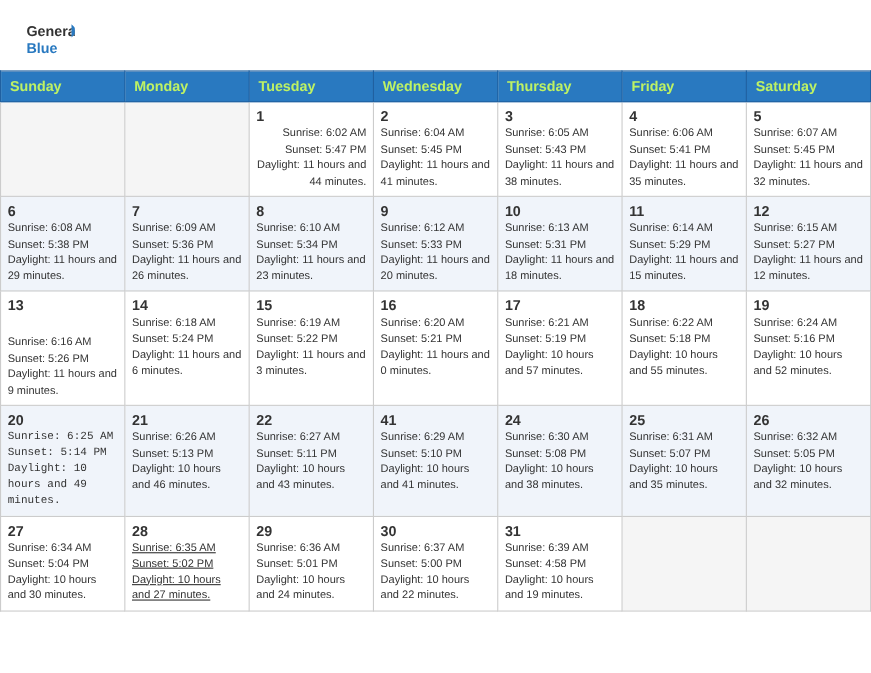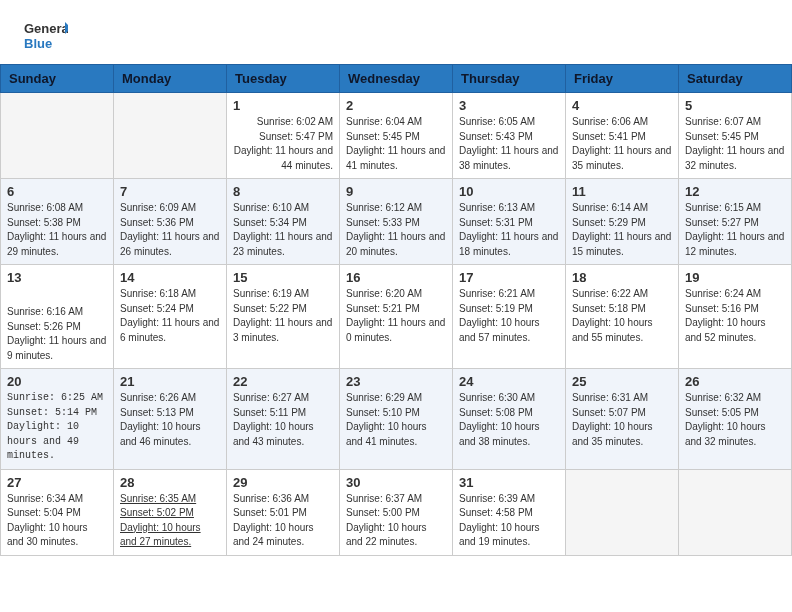--- a/index.html
+++ b/index.html
@@ -35,21 +35,21 @@
       color: #555;
     }
     .calendar {
       width: 100%;
       border-collapse: collapse;
       border: 1px solid #ccc;
       margin: 0;
     }
     .calendar th {
       background: #2979c0;
-      color: #0f172a;
+      color: #bef264;
       font-size: 13px;
       font-weight: bold;
       padding: 6px 8px;
       text-align: left;
       border: 1px solid #2060a0;
     }
     .calendar td {
       vertical-align: top;
       border: 1px solid #ccc;
       padding: 5px 6px;
@@ -247,21 +247,21 @@
 Sunset: 5:13 PM
 Daylight: 10 hours and 46 minutes.</div>
           </td>
           <td>
             <span class="day-num">22</span>
             <div class="day-info" style="white-space: pre-line;">Sunrise: 6:27 AM
 Sunset: 5:11 PM
 Daylight: 10 hours and 43 minutes.</div>
           </td>
           <td>
-            <span class="day-num">23</span>
+            <span class="day-num">41</span>
             <div class="day-info" style="white-space: pre-line;">Sunrise: 6:29 AM
 Sunset: 5:10 PM
 Daylight: 10 hours and 41 minutes.</div>
           </td>
           <td>
             <span class="day-num">24</span>
             <div class="day-info" style="white-space: pre-line;">Sunrise: 6:30 AM
 Sunset: 5:08 PM
 Daylight: 10 hours and 38 minutes.</div>
           </td>

